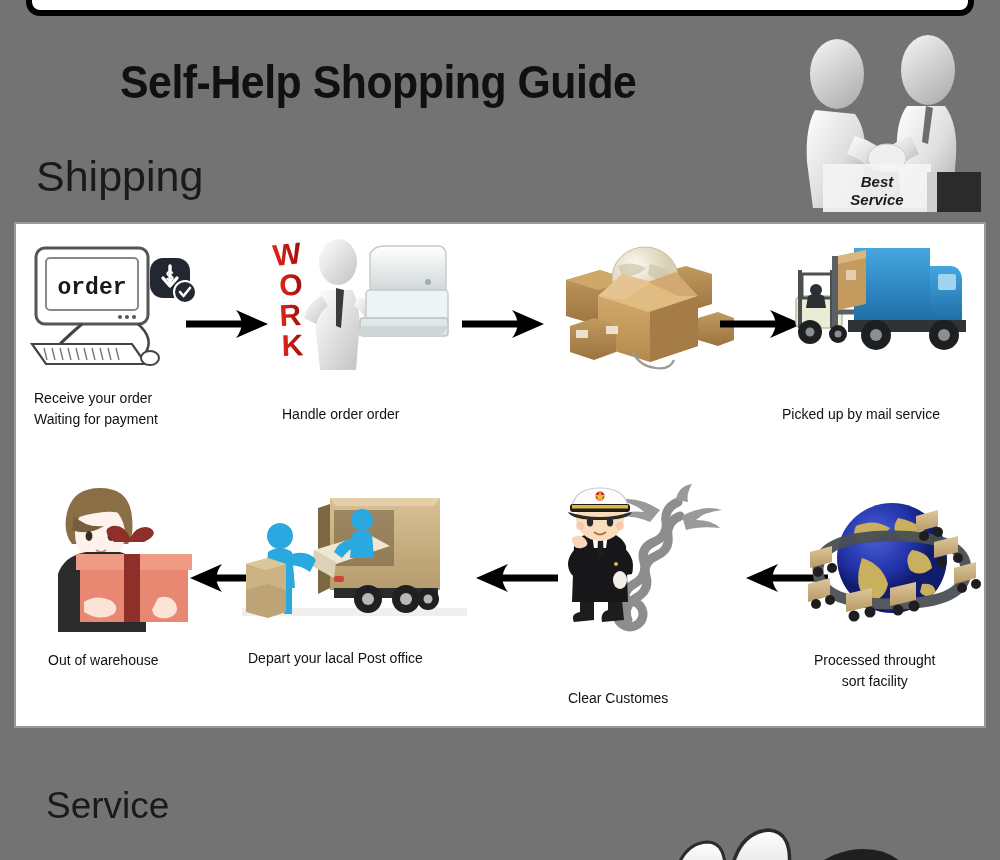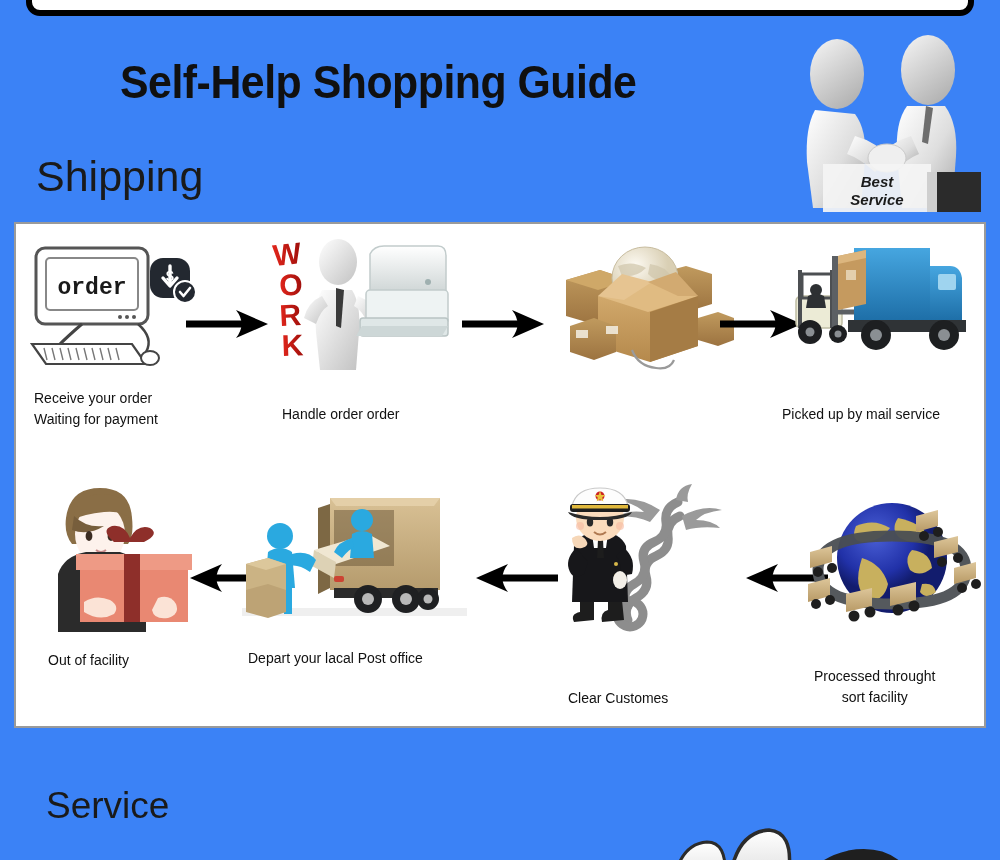--- a/index.html
+++ b/index.html
@@ -3,21 +3,21 @@
 <meta charset="utf-8">
 <title>Self-Help Shopping Guide</title>
 <style>
   * { box-sizing: border-box; margin: 0; padding: 0; }
   html, body {
     width: 1000px; height: 860px;
     background: #ffffff;
     font-family: "Liberation Sans", sans-serif;
     overflow: hidden;
   }
-  .page { position: relative; width: 1000px; height: 860px; background:#3b82f6; }
+  .page { position: relative; width: 1000px; height: 860px; background:#737373; }
 
   
   .top-strip {
     position:absolute; left:26px; top:-44px; width:948px; height:60px;
     border:6px solid #000; border-radius:14px; background:#fff;
   }
 
   
   .title {
     position:absolute; left:120px; top:55px;
@@ -319,21 +319,21 @@
 
           <rect x="52" y="78" width="108" height="62" fill="#e98872"></rect>
           <rect x="48" y="72" width="116" height="16" fill="#ee9a85"></rect>
           <rect x="96" y="72" width="16" height="68" fill="#8e2f2a"></rect>
           <path d="M86 60 q-14 -12 -2 -16 q12 -2 18 12 q8 -14 20 -10 q10 6 -6 14 z" fill="#8e2f2a"></path>
 
           <path d="M56 120 q12 -8 26 -2 q10 6 4 14 q-14 8 -30 -2 z" fill="#fbe3d6"></path>
           <path d="M130 116 q12 -4 18 6 q4 10 -8 14 q-14 2 -16 -8 z" fill="#fbe3d6"></path>
         </svg>
       </div>
-      <div class="cap" style="left:20px; top:168px;">Out of facility</div>
+      <div class="cap" style="left:20px; top:168px;">Out of warehouse</div>
     </div>
 
     <div class="arrow" style="left:170px; top:338px;">
       <svg width="88" height="32" viewBox="0 0 88 32">
         <path d="M30 16 L86 16" stroke="#000" stroke-width="7"></path>
         <path d="M36 2 L4 16 L36 30 q-11 -14 0 -28 z" fill="#000"></path>
       </svg>
     </div>
 
     <div class="cell" style="left:226px; top:256px; width:230px; height:200px;">
@@ -514,21 +514,21 @@
             <circle cx="130" cy="44" r="5" fill="#1e1e1e"></circle>
               <circle cx="144" cy="40" r="5" fill="#1e1e1e"></circle>
           </g>
           <g>
             <path d="M160 76 l22 -6 l0 16 l-22 6 z" fill="url(#gtr)"></path>
             <circle cx="168" cy="96" r="5" fill="#1e1e1e"></circle>
               <circle cx="182" cy="92" r="5" fill="#1e1e1e"></circle>
           </g>
         </svg>
       </div>
-      <div class="cap" style="left:20px; top:158px; text-align:center;margin-top:16px;">Processed throught
+      <div class="cap" style="left:20px; top:158px; text-align:center;">Processed throught
 sort facility</div>
     </div>
 
   </div>
 
   <div class="subtitle-service">Service</div>
 
   <div class="headset">
     <svg viewBox="0 0 330 130">
       <defs>

